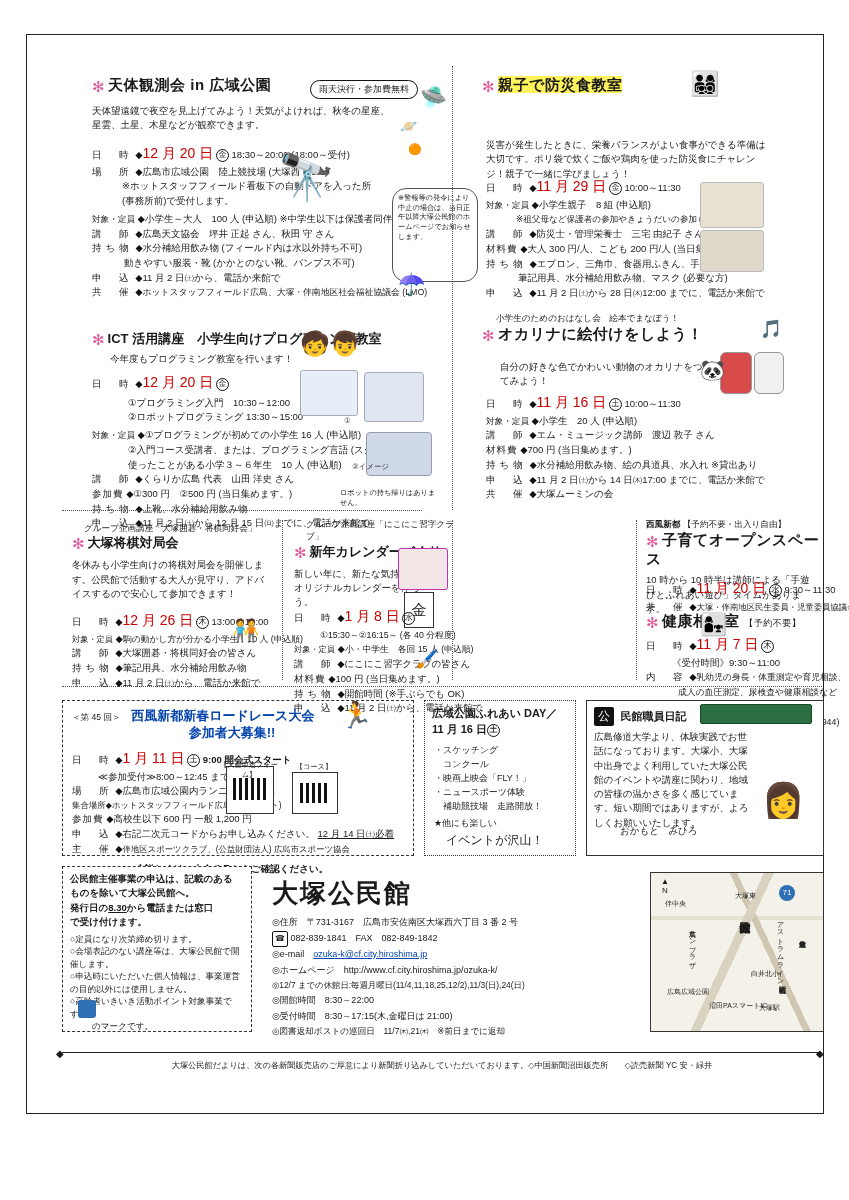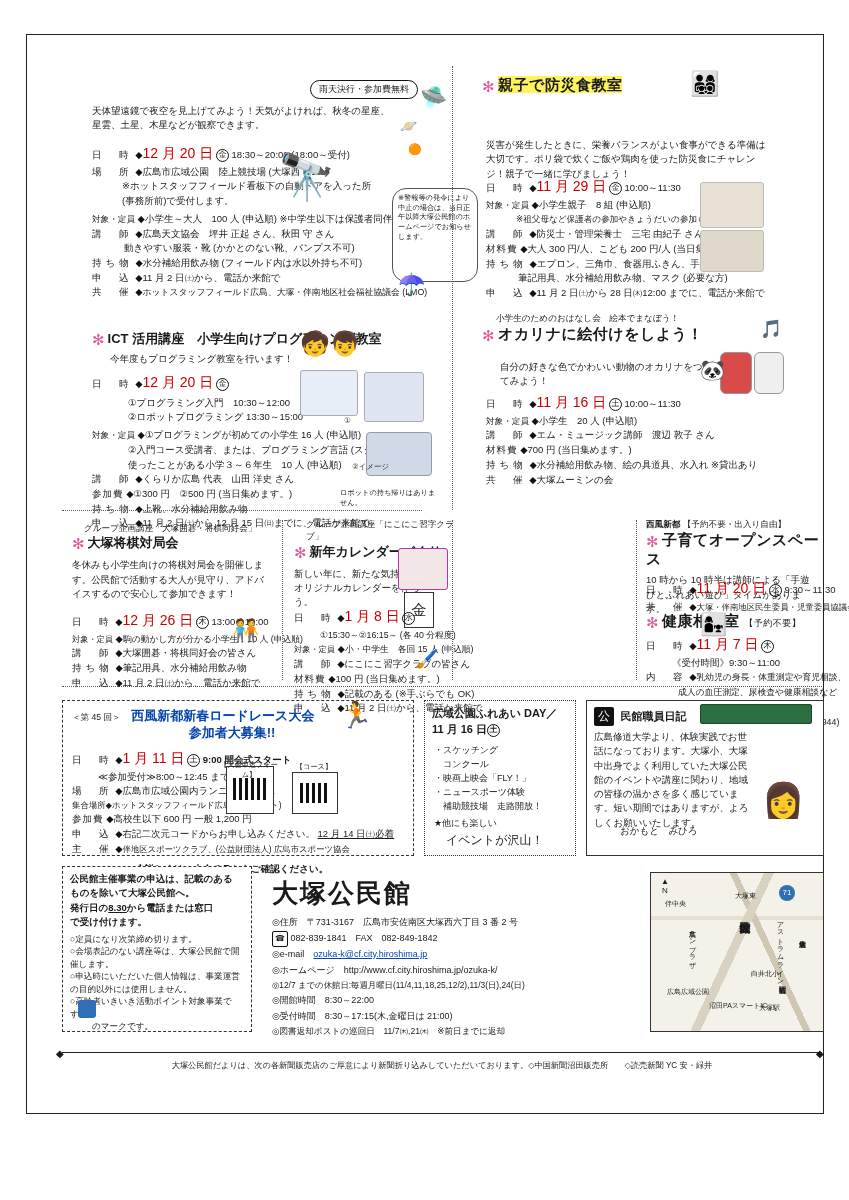--- a/index.html
+++ b/index.html
@@ -38,20 +38,25 @@
   .ul{text-decoration:underline;}
   .kminfo{font-size:9px;line-height:1.75;}
 </style>
 </head>
 <body>
 
 <div class="page">
 
   <div class="frame"></div>
 
+  <div class="sec" style="left:92px;top:76px;width:330px;">
+    <div class="h1">
+      <span class="flower">✻</span><span>天体観測会 in 広域公園</span>
+    </div>
+  </div>
   <div class="sec" style="left:310px;top:78px;">
     <span class="oval">雨天決行・参加費無料</span>
   </div>
   <div class="sec" style="left:420px;top:85px;font-size:22px;color:#7a8ba0;">🛸</div>
 
   <div class="sec txt" style="left:92px;top:104px;width:300px;">
     <span>天体望遠鏡で夜空を見上げてみよう！天気がよければ、秋冬の星座、星雲、土星、木星などが観察できます。</span>
   </div>
 
   <div class="sec" style="left:92px;top:143px;width:340px;">
@@ -72,26 +77,26 @@
       <span>(事務所前)で受付します。</span>
     </div>
     <div class="row" style="margin-top:3px;">
       <span style="font-size:8.6px;">対象・定員</span>
       <span class="dia">◆</span><span>小学生～大人　100 人 (申込順) ※中学生以下は保護者同伴で。</span>
     </div>
     <div class="row">
       <span class="lbl">講　師</span>
       <span class="dia">◆</span><span>広島天文協会　坪井 正起 さん、秋田 守 さん</span>
     </div>
+    <div class="row">
+      <span class="lbl">持ち物</span>
+      <span class="dia">◆</span><span>水分補給用飲み物 (フィールド内は水以外持ち不可)</span>
+    </div>
     <div class="row" style="padding-left:32px;">
       <span>動きやすい服装・靴 (かかとのない靴、パンプス不可)</span>
-    </div>
-    <div class="row">
-      <span class="lbl">持ち物</span>
-      <span class="dia">◆</span><span>水分補給用飲み物 (フィールド内は水以外持ち不可)</span>
     </div>
     <div class="row">
       <span class="lbl">申　込</span>
       <span class="dia">◆</span><span>11 月 2 日㈯から、電話か来館で</span>
     </div>
     <div class="row">
       <span class="lbl">共　催</span>
       <span class="dia">◆</span><span style="font-size:8.8px;">ホットスタッフフィールド広島、大塚・伴南地区社会福祉協議会 (LMO)</span>
     </div>
   </div>
@@ -221,20 +226,24 @@
     </div>
     <div class="row">
       <span style="letter-spacing:1px;">材料費</span>
       <span class="dia">◆</span><span>700 円 (当日集めます。)</span>
     </div>
     <div class="row">
       <span class="lbl">持ち物</span>
       <span class="dia">◆</span><span>水分補給用飲み物、絵の具道具、水入れ ※貸出あり</span>
     </div>
     <div class="row">
+      <span class="lbl">申　込</span>
+      <span class="dia">◆</span><span>11 月 2 日㈯から 14 日㈭17:00 までに、電話か来館で</span>
+    </div>
+    <div class="row">
       <span class="lbl">共　催</span>
       <span class="dia">◆</span><span>大塚ムーミンの会</span>
     </div>
   </div>
   <div class="sec imgph" style="left:720px;top:352px;width:30px;height:40px;background:#d94a4a;border:1px solid #999;border-radius:6px;"></div>
   <div class="sec imgph" style="left:754px;top:352px;width:28px;height:40px;background:#f0f0f0;border:1px solid #999;border-radius:6px;"></div>
   <div class="sec" style="left:700px;top:358px;font-size:20px;">🐼</div>
 
   <div class="seph" style="left:62px;top:510px;width:360px;"></div>
   <div class="sep" style="left:452px;top:66px;height:444px;"></div>
@@ -303,21 +312,21 @@
     <div class="row">
       <span class="lbl">講　師</span>
       <span class="dia">◆</span><span>にこにこ習字クラブの皆さん</span>
     </div>
     <div class="row">
       <span style="letter-spacing:1px;">材料費</span>
       <span class="dia">◆</span><span>100 円 (当日集めます。)</span>
     </div>
     <div class="row">
       <span class="lbl">持ち物</span>
-      <span class="dia">◆</span><span>記載のある (※手ぶらでも OK)</span>
+      <span class="dia">◆</span><span>開館時間 (※手ぶらでも OK)</span>
     </div>
     <div class="row">
       <span class="lbl">申　込</span>
       <span class="dia">◆</span><span>11 月 2 日㈯から、電話か来館で</span>
     </div>
   </div>
   <div class="sec" style="left:416px;top:648px;font-size:18px;">🖌️</div>
 
   <div class="sec" style="left:646px;top:518px;width:180px;">
     <div class="txts">

